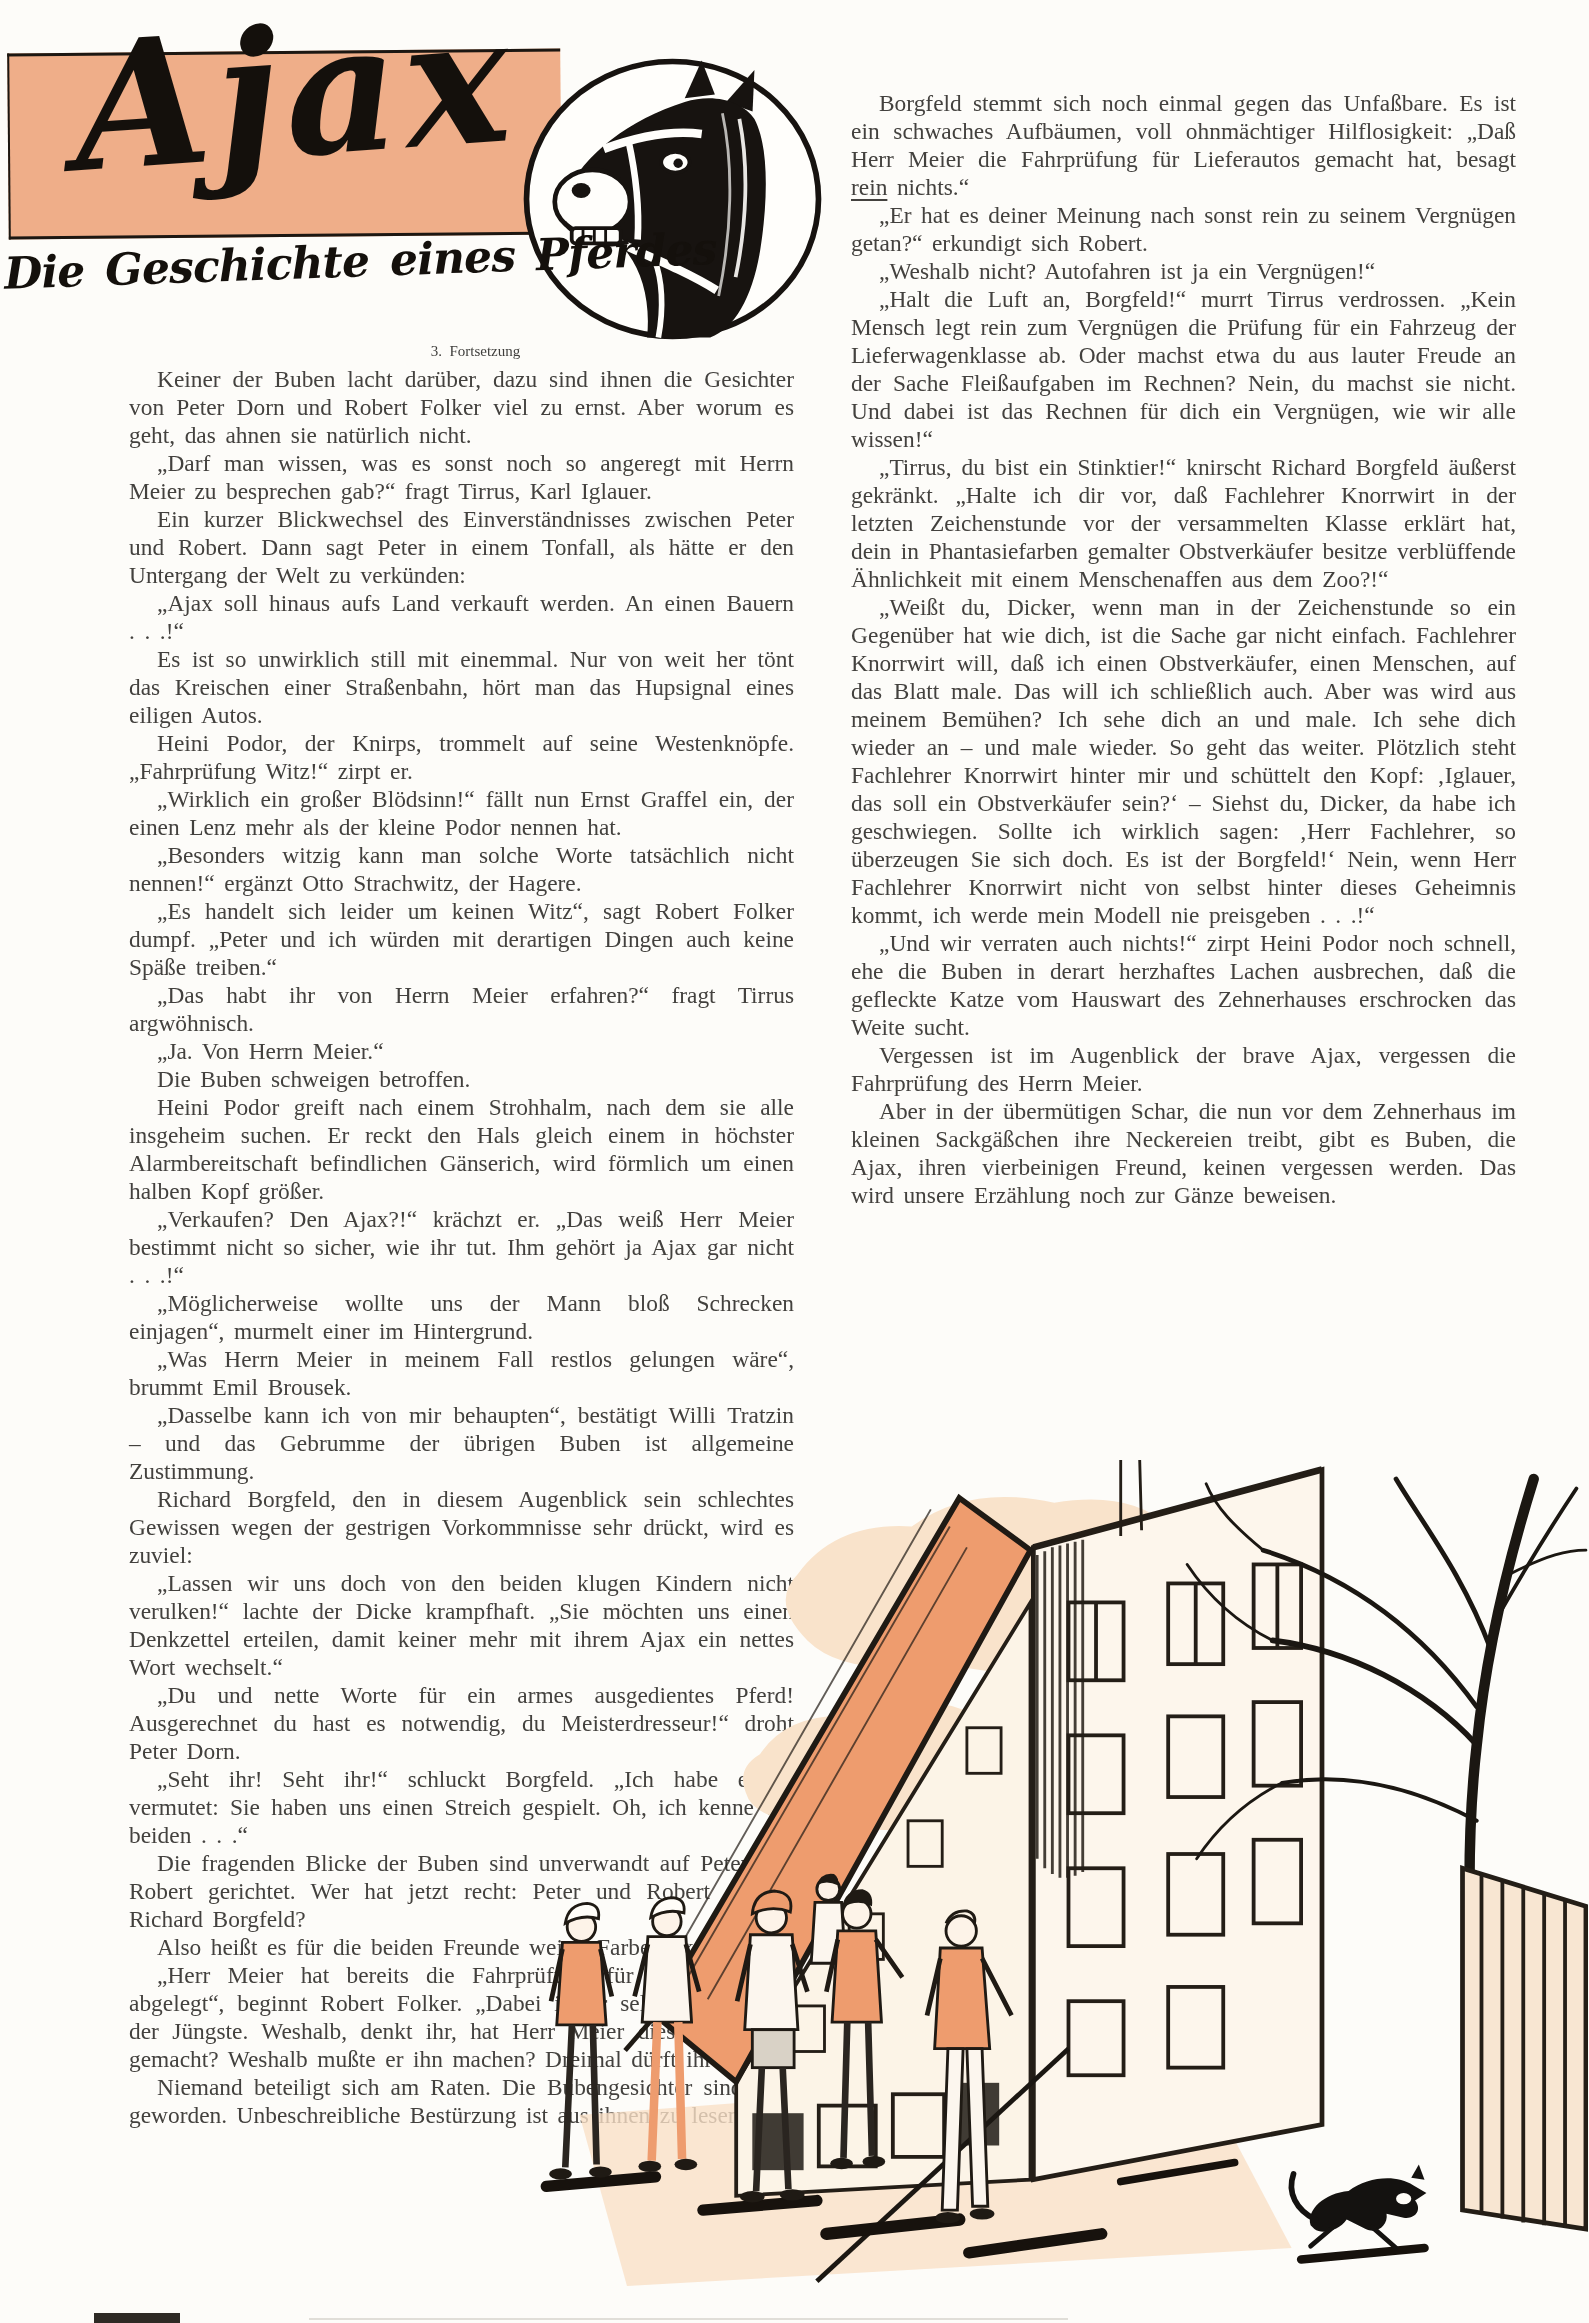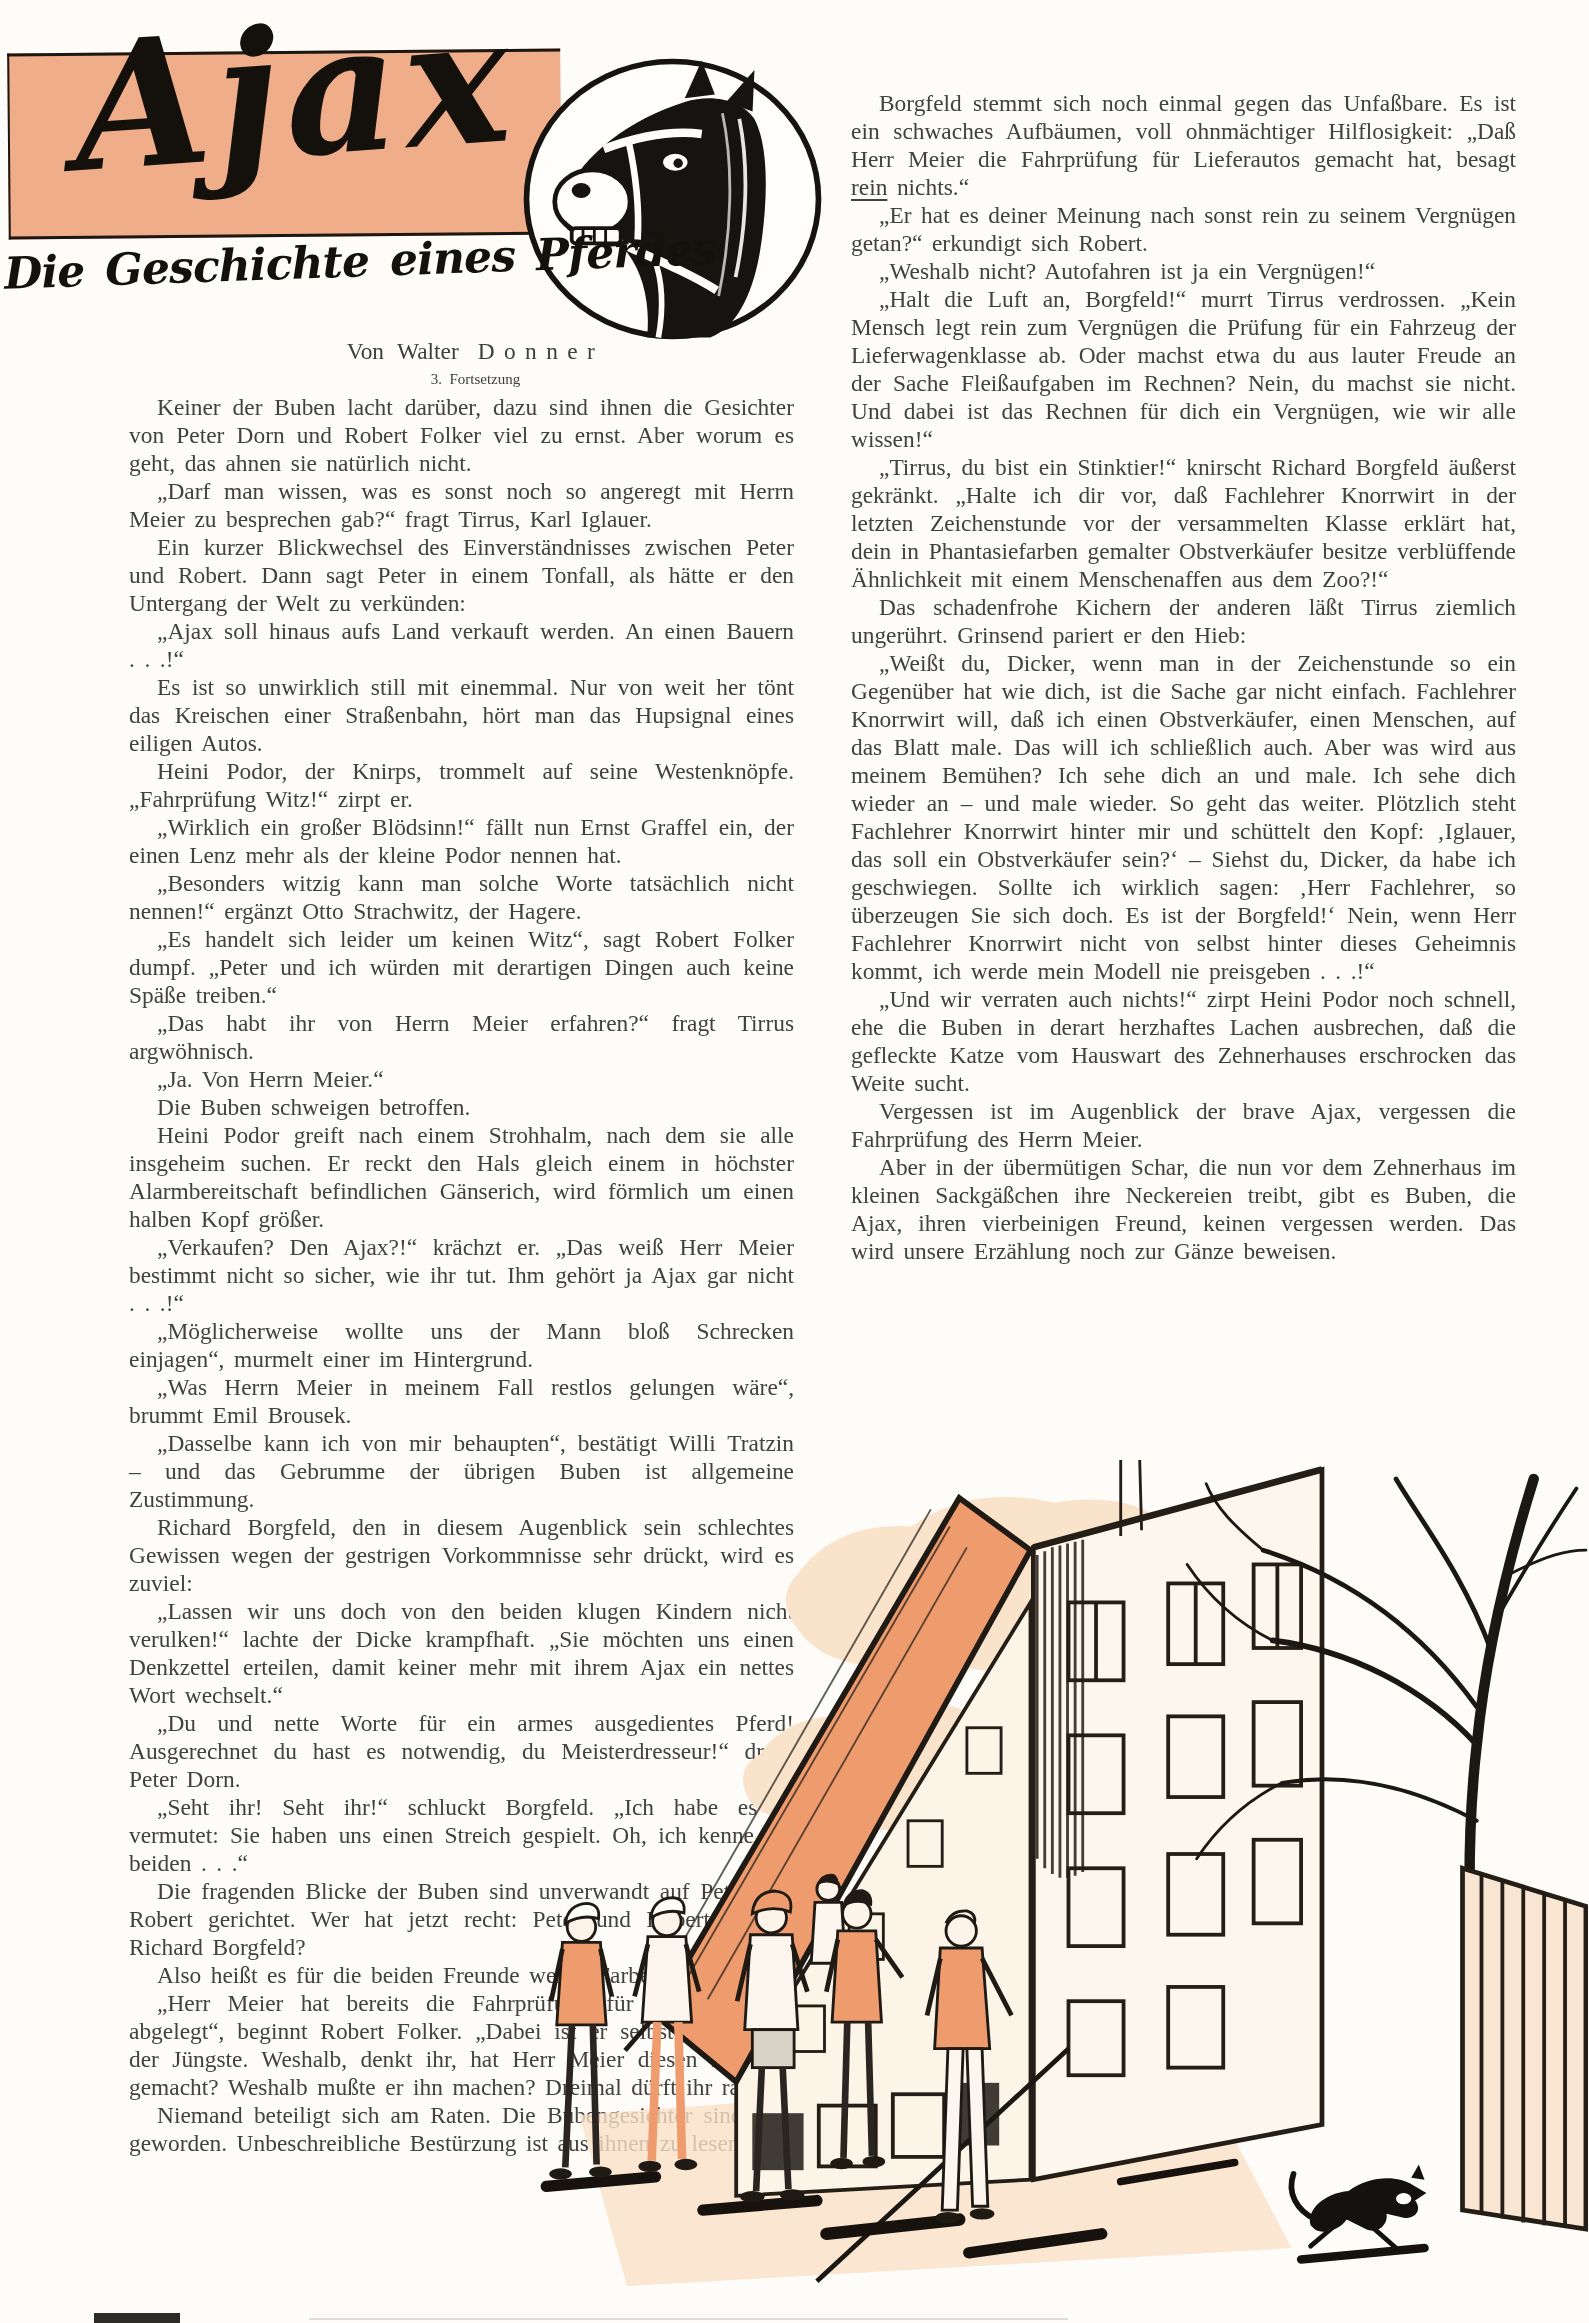--- a/index.html
+++ b/index.html
@@ -73,21 +73,20 @@
       <path d="M236,70 C246,120 244,180 232,238" stroke="#fffefb" stroke-width="4" fill="none" opacity="0.9"></path>
       <path d="M218,64 C230,120 228,190 214,258" stroke="#fffefb" stroke-width="3" fill="none" opacity="0.7"></path>
       <path d="M150,302 C156,270 154,240 146,220" stroke="#fffefb" stroke-width="6" fill="none"></path>
     </svg>
 
     <div class="title-script">Ajax</div>
     <div class="subtitle-script">Die Geschichte eines Pferdes</div>
   </div>
 
   <div class="col col-left">
-    <p class="byline"><span>Von Walter</span> <span class="name">Donner</span></p>
     <p class="chapter">3. Fortsetzung</p>
     <div>
 
     <p>Keiner der Buben lacht darüber, dazu sind ihnen die Gesichter von Peter Dorn und Robert Folker viel zu ernst. Aber worum es geht, das ahnen sie natürlich nicht.</p>
         <p>„Darf man wissen, was es sonst noch so angeregt mit Herrn Meier zu besprechen gab?“ fragt Tirrus, Karl Iglauer.</p>
         <p>Ein kurzer Blickwechsel des Einverständnisses zwischen Peter und Robert. Dann sagt Peter in einem Tonfall, als hätte er den Untergang der Welt zu verkünden:</p>
         <p>„Ajax soll hinaus aufs Land verkauft werden. An einen Bauern . . .!“</p>
         <p>Es ist so unwirklich still mit einemmal. Nur von weit her tönt das Kreischen einer Straßenbahn, hört man das Hupsignal eines eiligen Autos.</p>
         <p>Heini Podor, der Knirps, trommelt auf seine Westenknöpfe. „Fahrprüfung Witz!“ zirpt er.</p>
         <p>„Wirklich ein großer Blödsinn!“ fällt nun Ernst Graffel ein, der einen Lenz mehr als der kleine Podor nennen hat.</p>
@@ -113,21 +112,20 @@
   </div>
 
   <div class="col col-right">
     <div>
 
     <p>Borgfeld stemmt sich noch einmal gegen das Unfaßbare. Es ist ein schwaches Aufbäumen, voll ohnmächtiger Hilflosigkeit: „Daß Herr Meier die Fahrprüfung für Lieferautos gemacht hat, besagt <u>rein</u> nichts.“</p>
         <p>„Er hat es deiner Meinung nach sonst rein zu seinem Vergnügen getan?“ erkundigt sich Robert.</p>
         <p>„Weshalb nicht? Autofahren ist ja ein Vergnügen!“</p>
         <p>„Halt die Luft an, Borgfeld!“ murrt Tirrus verdrossen. „Kein Mensch legt rein zum Vergnügen die Prüfung für ein Fahrzeug der Lieferwagenklasse ab. Oder machst etwa du aus lauter Freude an der Sache Fleißaufgaben im Rechnen? Nein, du machst sie nicht. Und dabei ist das Rechnen für dich ein Vergnügen, wie wir alle wissen!“</p>
         <p>„Tirrus, du bist ein Stinktier!“ knirscht Richard Borgfeld äußerst gekränkt. „Halte ich dir vor, daß Fachlehrer Knorrwirt in der letzten Zeichenstunde vor der versammelten Klasse erklärt hat, dein in Phantasiefarben gemalter Obstverkäufer besitze verblüffende Ähnlichkeit mit einem Menschenaffen aus dem Zoo?!“</p>
-        <p>Das schadenfrohe Kichern der anderen läßt Tirrus ziemlich ungerührt. Grinsend pariert er den Hieb:</p>
         <p>„Weißt du, Dicker, wenn man in der Zeichenstunde so ein Gegenüber hat wie dich, ist die Sache gar nicht einfach. Fachlehrer Knorrwirt will, daß ich einen Obstverkäufer, einen Menschen, auf das Blatt male. Das will ich schließlich auch. Aber was wird aus meinem Bemühen? Ich sehe dich an und male. Ich sehe dich wieder an – und male wieder. So geht das weiter. Plötzlich steht Fachlehrer Knorrwirt hinter mir und schüttelt den Kopf: ‚Iglauer, das soll ein Obstverkäufer sein?‘ – Siehst du, Dicker, da habe ich geschwiegen. Sollte ich wirklich sagen: ‚Herr Fachlehrer, so überzeugen Sie sich doch. Es ist der Borgfeld!‘ Nein, wenn Herr Fachlehrer Knorrwirt nicht von selbst hinter dieses Geheimnis kommt, ich werde mein Modell nie preisgeben . . .!“</p>
         <p>„Und wir verraten auch nichts!“ zirpt Heini Podor noch schnell, ehe die Buben in derart herzhaftes Lachen ausbrechen, daß die gefleckte Katze vom Hauswart des Zehnerhauses erschrocken das Weite sucht.</p>
         <p>Vergessen ist im Augenblick der brave Ajax, vergessen die Fahrprüfung des Herrn Meier.</p>
         <p>Aber in der übermütigen Schar, die nun vor dem Zehnerhaus im kleinen Sackgäßchen ihre Neckereien treibt, gibt es Buben, die Ajax, ihren vierbeinigen Freund, keinen vergessen werden. Das wird unsere Erzählung noch zur Gänze beweisen.</p>
       </div>
   </div>
 
   <div class="illustration">
     <svg viewBox="0 0 1130 890" aria-hidden="true">
 

